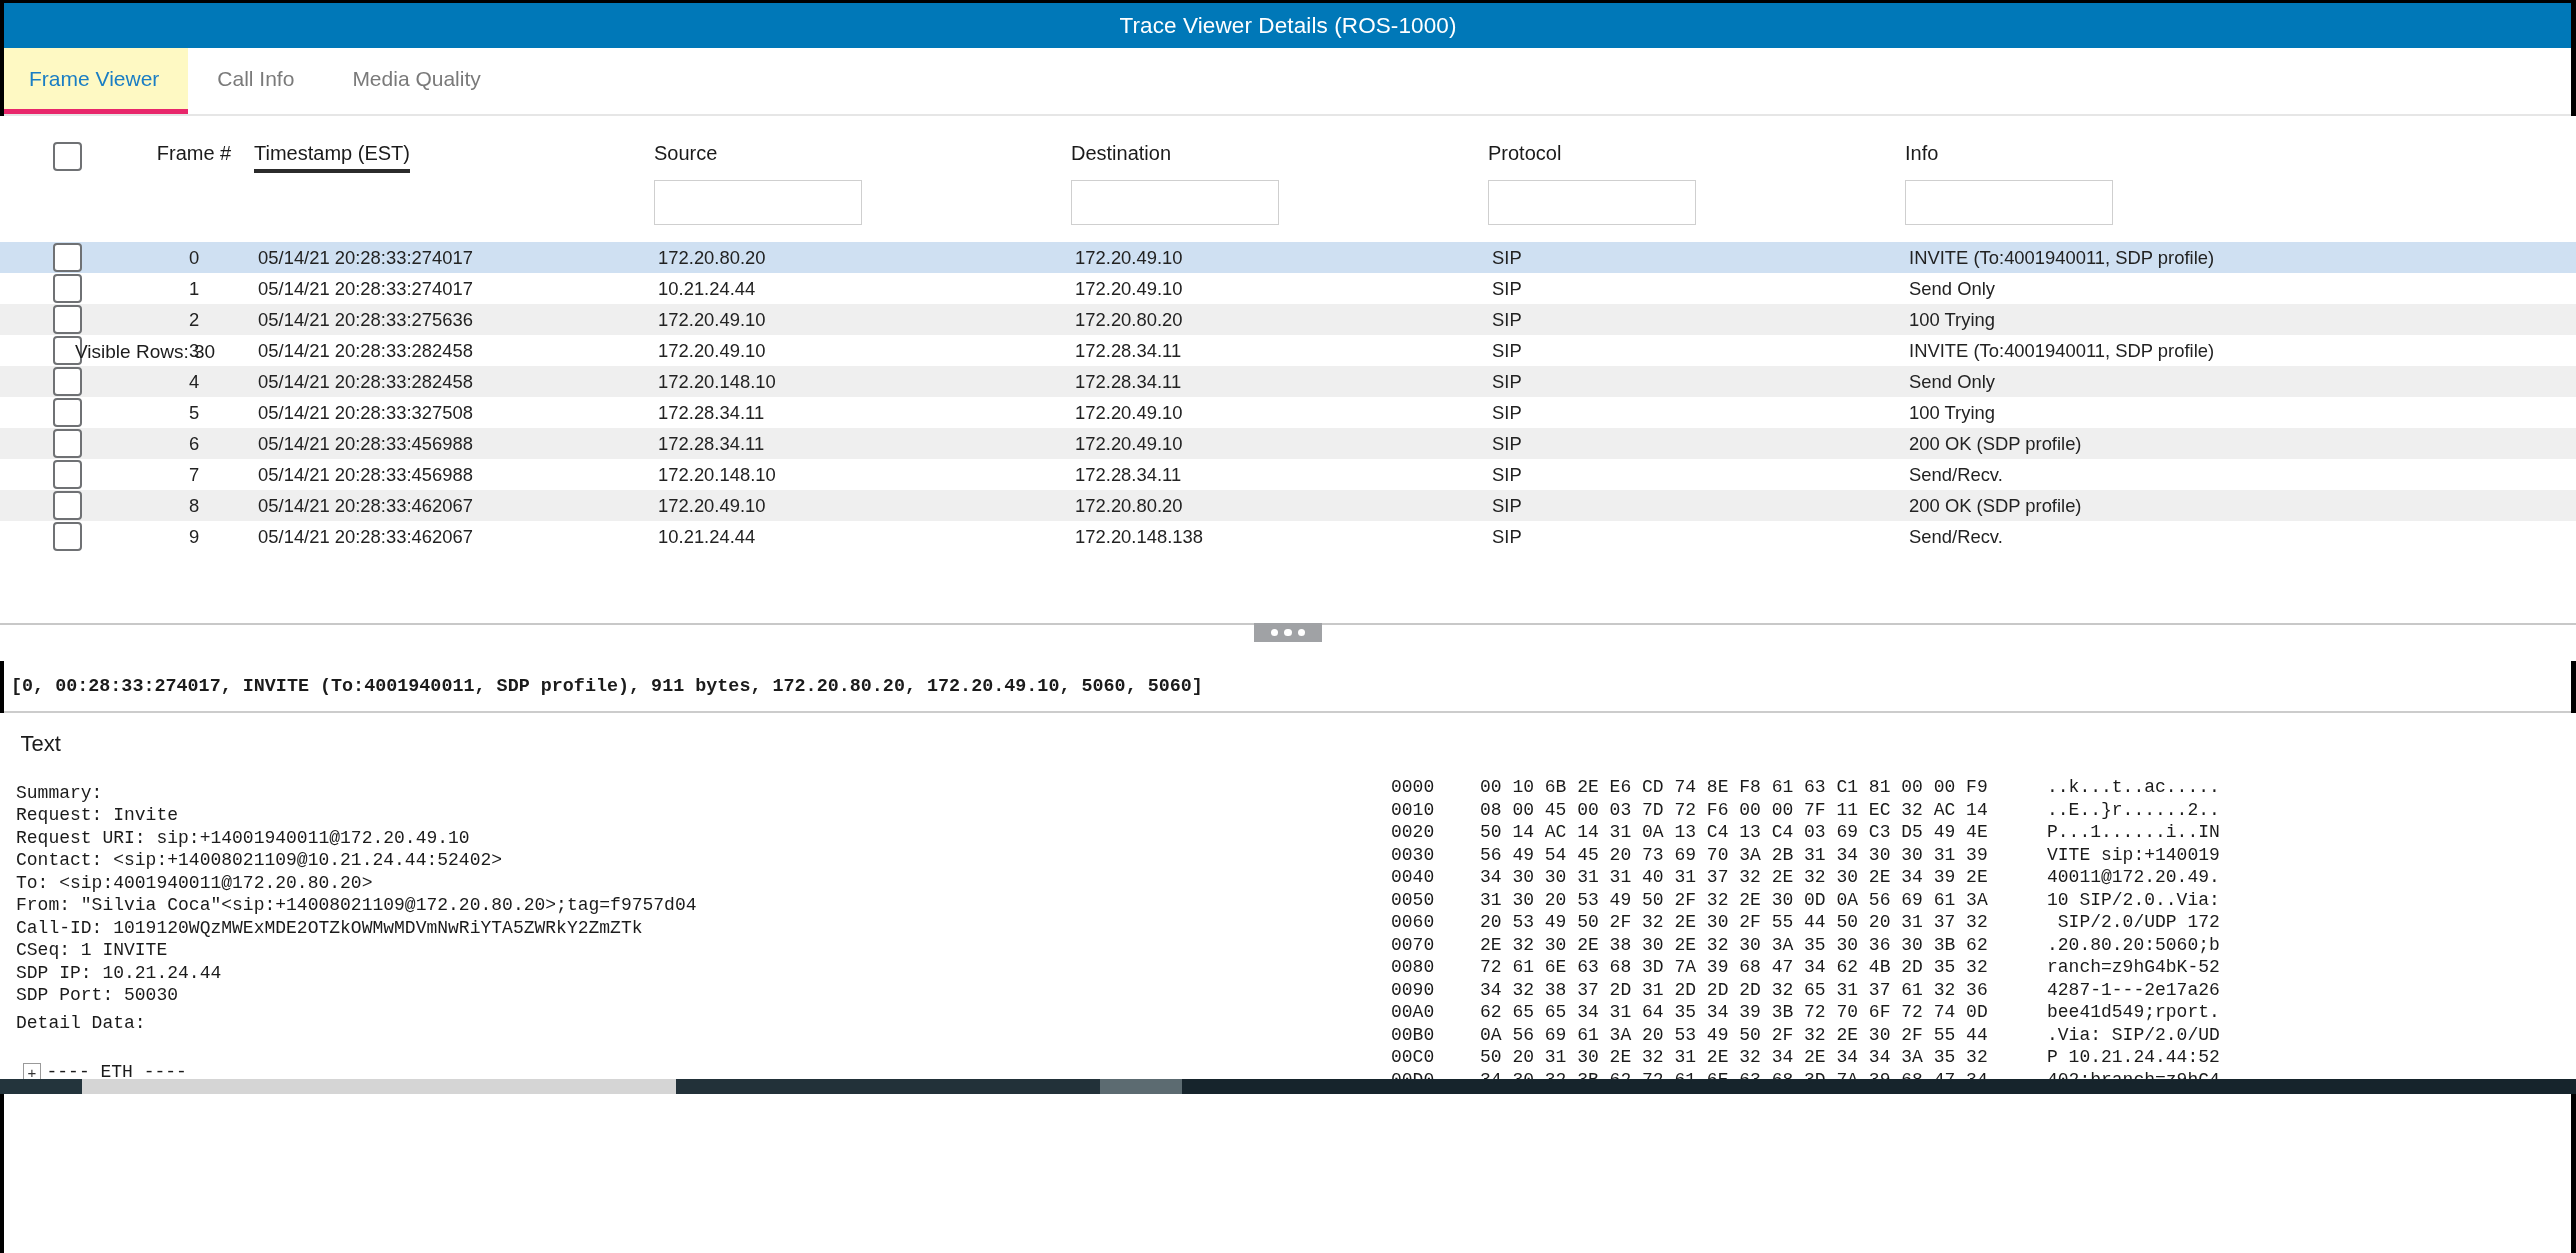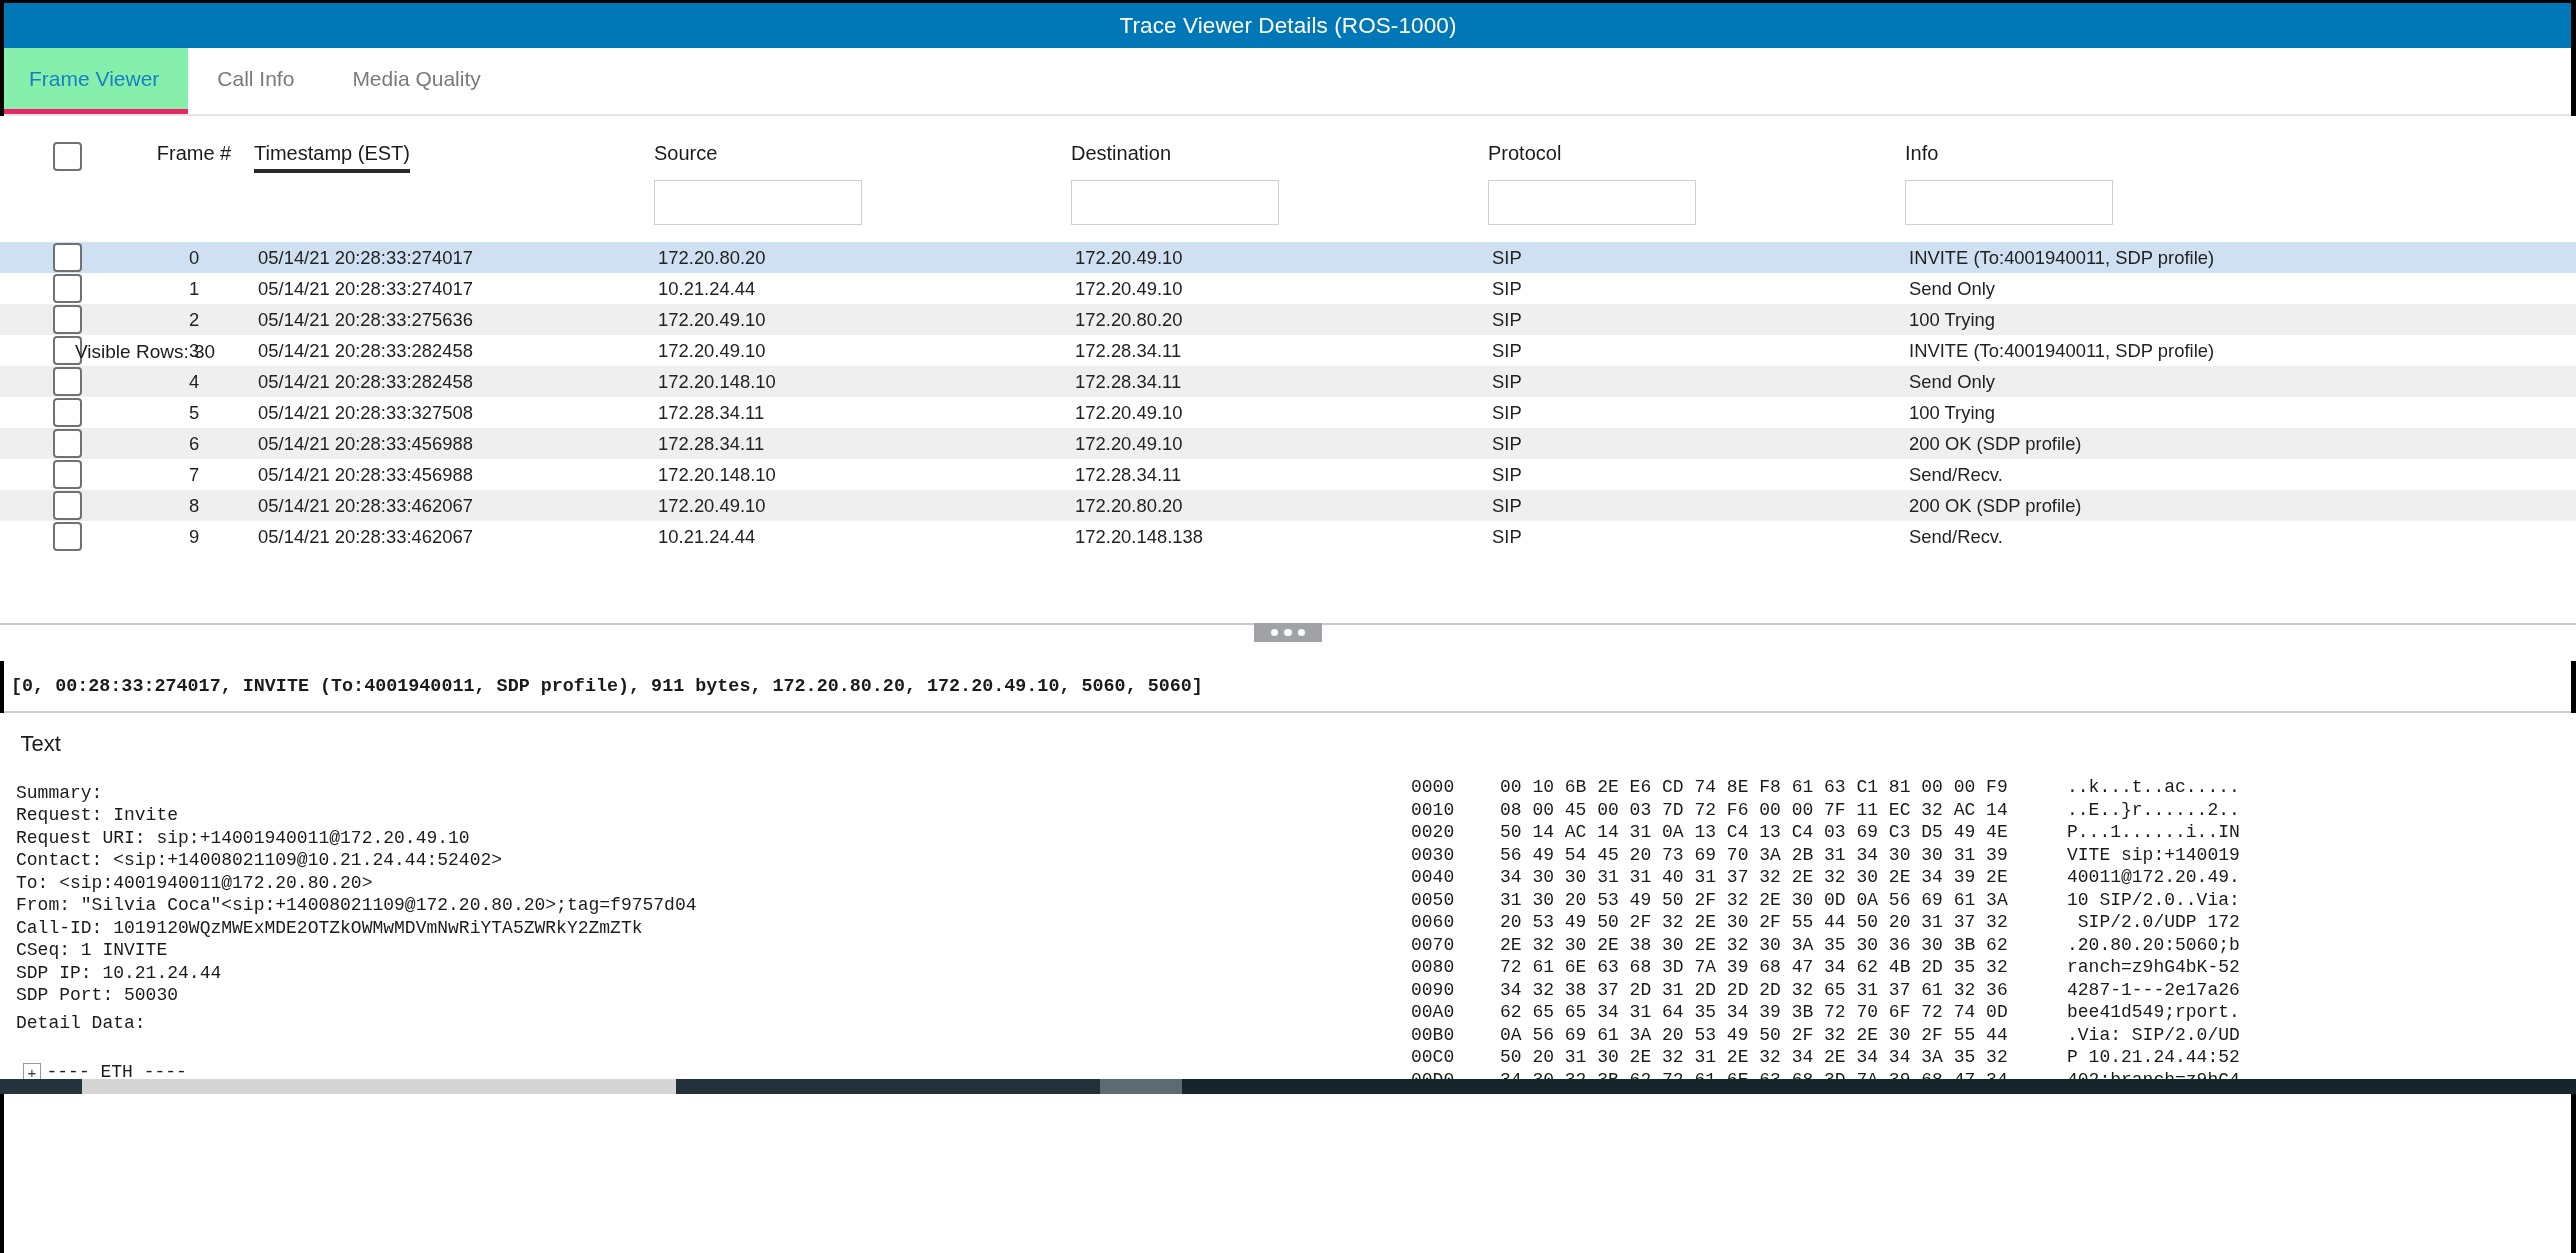--- a/index.html
+++ b/index.html
@@ -45,21 +45,21 @@
     display: flex; align-items: center; justify-content: center;
     padding: 0 29px;
     font-size: 21px;
     color: #7a7a7a;
     background: transparent;
     border-bottom: 5.5px solid transparent;
     cursor: pointer;
     min-width: 89px;
   }
   .tab.active {
-    background: #86efac;
+    background: #fef9c3;
     color: #1a7ec4;
     border-bottom: 5.5px solid #e8276b;
   }
 
   
   .table-wrap {
     flex: 0 0 507px;
     position: relative;
     background: #ffffff;
     overflow: hidden;
@@ -223,21 +223,21 @@
   }
   .hex-block {
     font-family: "Liberation Mono", monospace;
     font-size: 18px;
     line-height: 22.5px;
     color: #1b1b1b;
     white-space: pre;
     padding-left: 48px;
     margin-top: 63px;
   }
-  .hex-row .hx-off { display: inline-block; width: 89px; margin-left: 20px; }
+  .hex-row .hx-off { display: inline-block; width: 89px; }
   .hex-row .hx-bytes { display: inline-block; width: 567px; }
   .hex-row .hx-ascii { display: inline-block; }
 
   .tree {
     margin-top: 23px;
     padding-left: 23px;
     font-family: "Liberation Mono", monospace;
     font-size: 18px;
     color: #1b1b1b;
   }

